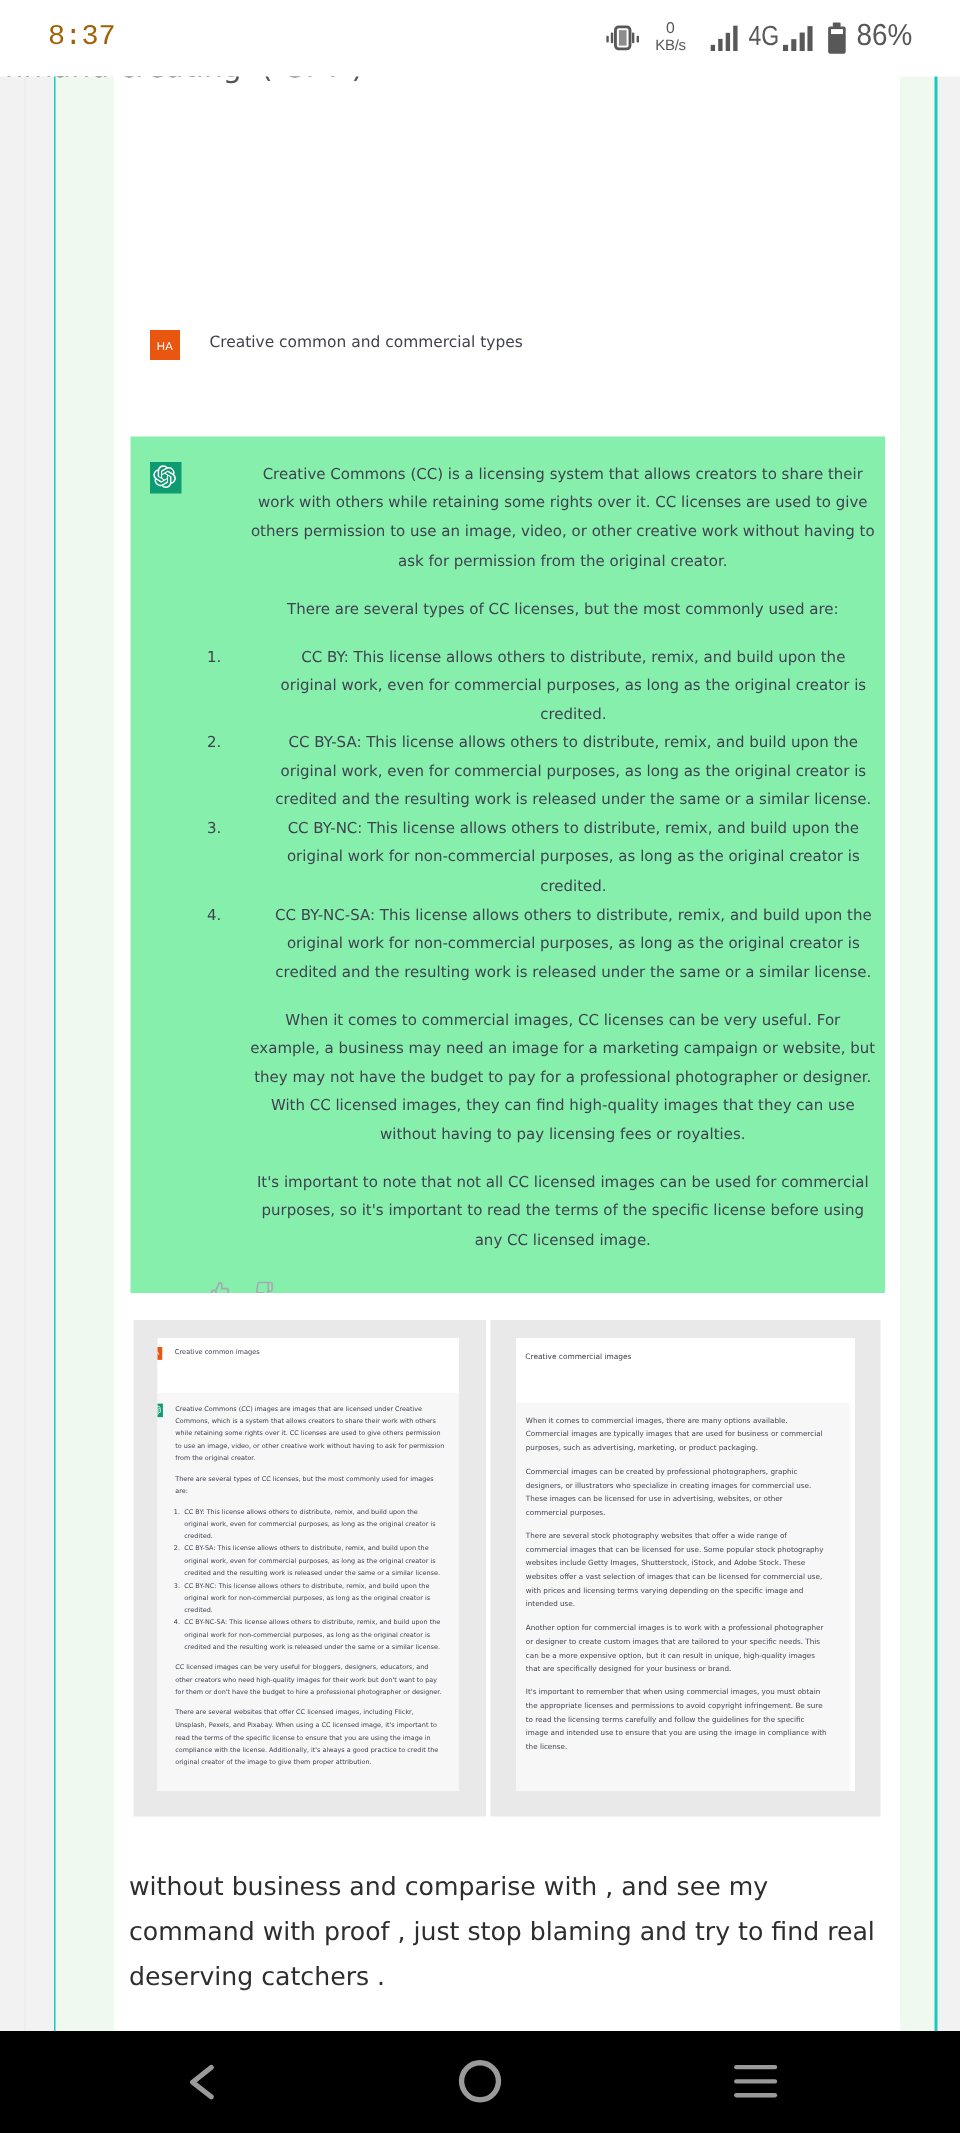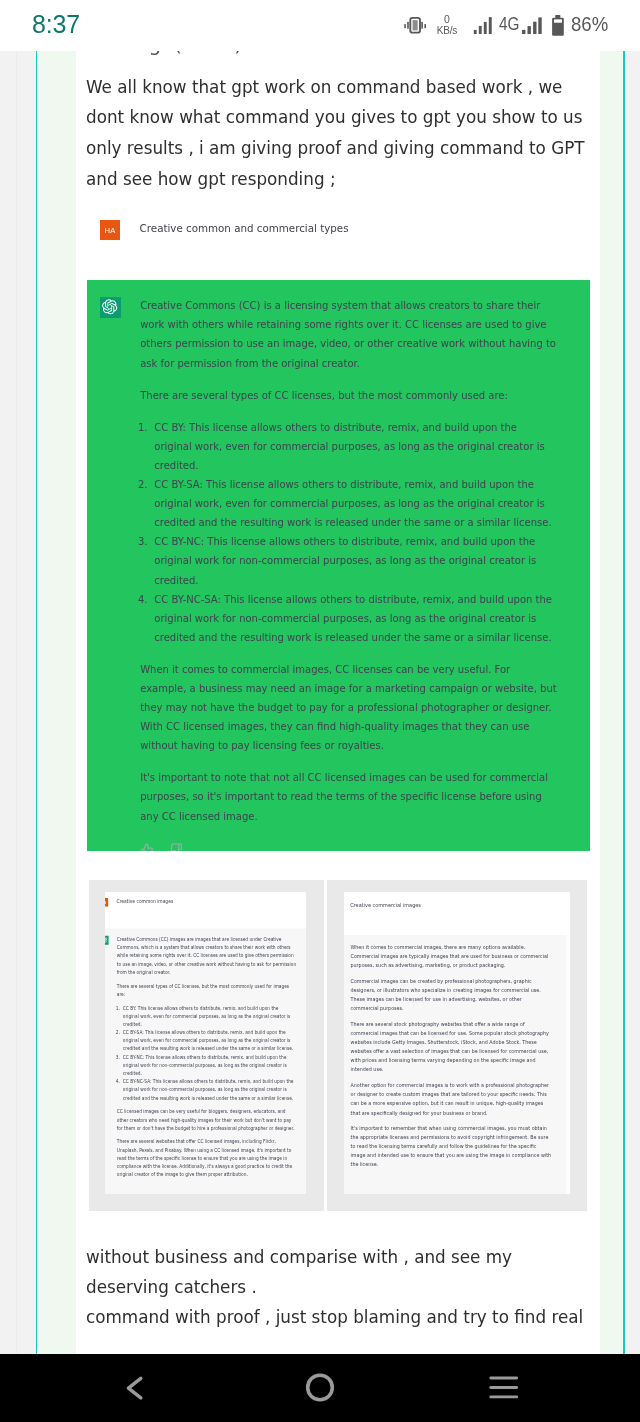--- a/index.html
+++ b/index.html
@@ -3,22 +3,22 @@
 <meta charset="utf-8">
 <style>
   * { box-sizing: border-box; margin:0; padding:0; }
   html,body { width:640px; height:1422px; overflow:hidden; background:#ffffff;
     font-family:"DejaVu Sans", sans-serif; }
   .clip { position:absolute; left:0; top:0; width:640px; height:1422px; overflow:hidden;}
 
   
   .statusbar { position:absolute; left:0; top:0; width:640px; height:51px;
      background:#ffffff; z-index:50;}
-  .sb-time { position:absolute; left:32px; top:15px; font-size:25px; color:#0f766e; line-height:19px;
-     font-family:Liberation Sans, sans-serif; letter-spacing:-0.2px;}
+  .sb-time { position:absolute; left:32px; top:15px; font-size:19px; color:#a16207; line-height:19px;
+     font-family:Liberation Mono, monospace; letter-spacing:-0.2px;}
   .sb-ic { position:absolute; }
   .sb-battpct { position:absolute; left:570.5px; top:15px; font-size:20.2px; color:#585858; line-height:18px;
      font-family:"Liberation Sans",sans-serif; transform:scaleX(0.92); transform-origin:0 0;}
   .kbs { position:absolute; left:434px; top:14px; width:26px; text-align:center;
      color:#585858; font-family:"Liberation Sans",sans-serif;}
   .kbs .num { font-size:10.5px; line-height:11px; }
   .kbs .unit { font-size:10px; line-height:11px; letter-spacing:-0.2px;}
   .net4g { position:absolute; left:499px; top:16px; font-size:18.5px; color:#585858; line-height:16px;
      font-family:"Liberation Sans",sans-serif; transform:scaleX(0.83); transform-origin:0 0;}
 
@@ -36,21 +36,21 @@
   .cutline { position:absolute; font-size:20px; color:#555; left:-106px; white-space:pre; line-height:26px;}
 
   
   .chat-user { position:absolute; left:11px; top:180px; width:503px; height:71px; background:#fff; }
   .av { position:absolute; width:20px; height:20px; }
   .av-user { background:#e8560f; color:#fff; font-size:7.6px; font-family:"Liberation Sans",sans-serif;
      display:flex; align-items:center; justify-content:center; letter-spacing:.2px;}
   .av-gpt { background:#0f9b72; display:flex; align-items:center; justify-content:center; }
   .chat-user-txt { position:absolute; left:52.6px; top:-1.5px; font-size:10.3px; color:#40414f;
      font-family:"DejaVu Sans",sans-serif; line-height:19.1px;}
-  .chat-bot { position:absolute; left:11px; top:240px; width:503px; height:571px; background:#22c55e; }
+  .chat-bot { position:absolute; left:11px; top:251px; width:503px; height:571px; background:#86efac;text-align:center; }
   .bot-body { position:absolute; left:53.2px; top:16.3px; width:470px; font-size:10px; color:#3f4350;
      line-height:19.1px; font-family:"DejaVu Sans",sans-serif;}
   .bot-body p { margin:0 0 13px 0; }
   .bot-body ol { margin:0 0 13px 0; padding-left:14.1px; list-style:none; counter-reset:li; }
   .bot-body li { white-space:nowrap; margin:0; position:relative; counter-increment:li; }
   .bot-body li:before { content:counter(li) "."; position:absolute; left:-16.3px; width:14px;
       text-align:left; }
   .bot-body p { white-space:nowrap; }
   .bot-actions { position:absolute; left:0; top:0; width:100%; height:100%; overflow:hidden; pointer-events:none;}
 
@@ -85,26 +85,20 @@
 <body>
 
 <div class="clip">
 <div class="page">
   <div class="faint-l"></div>
   <div class="green-col"></div>
   <div class="teal-l"></div>
   <div class="teal-r"></div>
   <div class="white-panel">
     <div class="cutline" style="top:-9.5px">Command creating  ( GPT )</div>
-    <div class="para" style="top:31.5px" id="intro">
-          <div>We all know that gpt work on command based work , we</div>
-          <div>dont know what command you gives to gpt you show to us</div>
-          <div>only results , i am giving proof and giving command to GPT</div>
-          <div>and see how gpt responding ;</div>
-        </div>
 
     <div class="chat-user">
       <div class="av av-user" style="left:13px; top:0px;">HA</div>
       <div class="chat-user-txt">Creative common and commercial types</div>
     </div>
 
     <div class="chat-bot">
       <div class="av av-gpt" style="left:12.5px; top:16.5px; width:21px; height:21px;">
         <svg width="15.5" height="15.5" viewBox="0 0 41 41">
           <path fill="#fff" d="M37.532 16.87a9.963 9.963 0 0 0-.856-8.184 10.078 10.078 0 0 0-10.855-4.835A9.964 9.964 0 0 0 18.306.5a10.079 10.079 0 0 0-9.614 6.977 9.967 9.967 0 0 0-6.664 4.834 10.08 10.08 0 0 0 1.24 11.817 9.965 9.965 0 0 0 .856 8.185 10.079 10.079 0 0 0 10.855 4.835 9.965 9.965 0 0 0 7.516 3.35 10.078 10.078 0 0 0 9.617-6.981 9.967 9.967 0 0 0 6.663-4.834 10.08 10.08 0 0 0-1.243-11.813ZM22.498 37.886a7.474 7.474 0 0 1-4.799-1.735c.061-.033.168-.091.237-.134l7.964-4.6a1.294 1.294 0 0 0 .655-1.134V19.054l3.366 1.944a.12.12 0 0 1 .066.092v9.299a7.505 7.505 0 0 1-7.49 7.496ZM6.392 31.006a7.471 7.471 0 0 1-.894-5.023c.06.036.162.099.237.141l7.964 4.6a1.297 1.297 0 0 0 1.308 0l9.724-5.614v3.888a.12.12 0 0 1-.048.103l-8.051 4.649a7.504 7.504 0 0 1-10.24-2.744ZM4.297 13.62A7.469 7.469 0 0 1 8.2 10.333c0 .068-.004.19-.004.274v9.201a1.294 1.294 0 0 0 .654 1.132l9.723 5.614-3.366 1.944a.12.12 0 0 1-.114.01L7.04 23.856a7.504 7.504 0 0 1-2.743-10.237Zm27.658 6.437-9.724-5.615 3.367-1.943a.121.121 0 0 1 .113-.01l8.052 4.648a7.498 7.498 0 0 1-1.158 13.528v-9.476a1.293 1.293 0 0 0-.65-1.132Zm3.35-5.043c-.059-.037-.162-.099-.236-.141l-7.965-4.6a1.298 1.298 0 0 0-1.308 0l-9.723 5.614v-3.888a.12.12 0 0 1 .048-.103l8.05-4.645a7.497 7.497 0 0 1 11.135 7.763Zm-21.063 6.929-3.367-1.944a.12.12 0 0 1-.065-.092v-9.299a7.497 7.497 0 0 1 12.293-5.756 6.94 6.94 0 0 0-.236.134l-7.965 4.6a1.294 1.294 0 0 0-.654 1.132l-.006 11.225Zm1.829-3.943 4.33-2.501 4.332 2.5v5.002l-4.331 2.5-4.331-2.5Z"></path>
@@ -177,22 +171,22 @@
                     <p>It's important to remember that when using commercial images, you must obtain<br>the appropriate licenses and permissions to avoid copyright infringement. Be sure<br>to read the licensing terms carefully and follow the guidelines for the specific<br>image and intended use to ensure that you are using the image in compliance with<br>the license.</p>
                   </div>
                 </div>
               </div>
             </div>
       </div>
     </div>
 
     <div class="para" style="top:1201.5px; line-height:30.3px" id="outro">
           <div>without business and comparise with , and see my</div>
+          <div>command with proof , just stop blaming and try to find real</div>
           <div>deserving catchers .</div>
-          <div>command with proof , just stop blaming and try to find real</div>
         </div>
   </div>
 </div>
 
 <div class="statusbar">
   <div class="sb-time">8:37</div>
 
   <svg class="sb-ic" style="left:403px; top:14px;" width="25" height="22" viewBox="0 0 25 22">
     <rect x="7.3" y="3.9" width="9.7" height="14.7" rx="2.2" fill="none" stroke="#585858" stroke-width="1.9"></rect>
     <rect x="9.6" y="6.1" width="5.1" height="10.3" fill="#8d8d8d"></rect>

